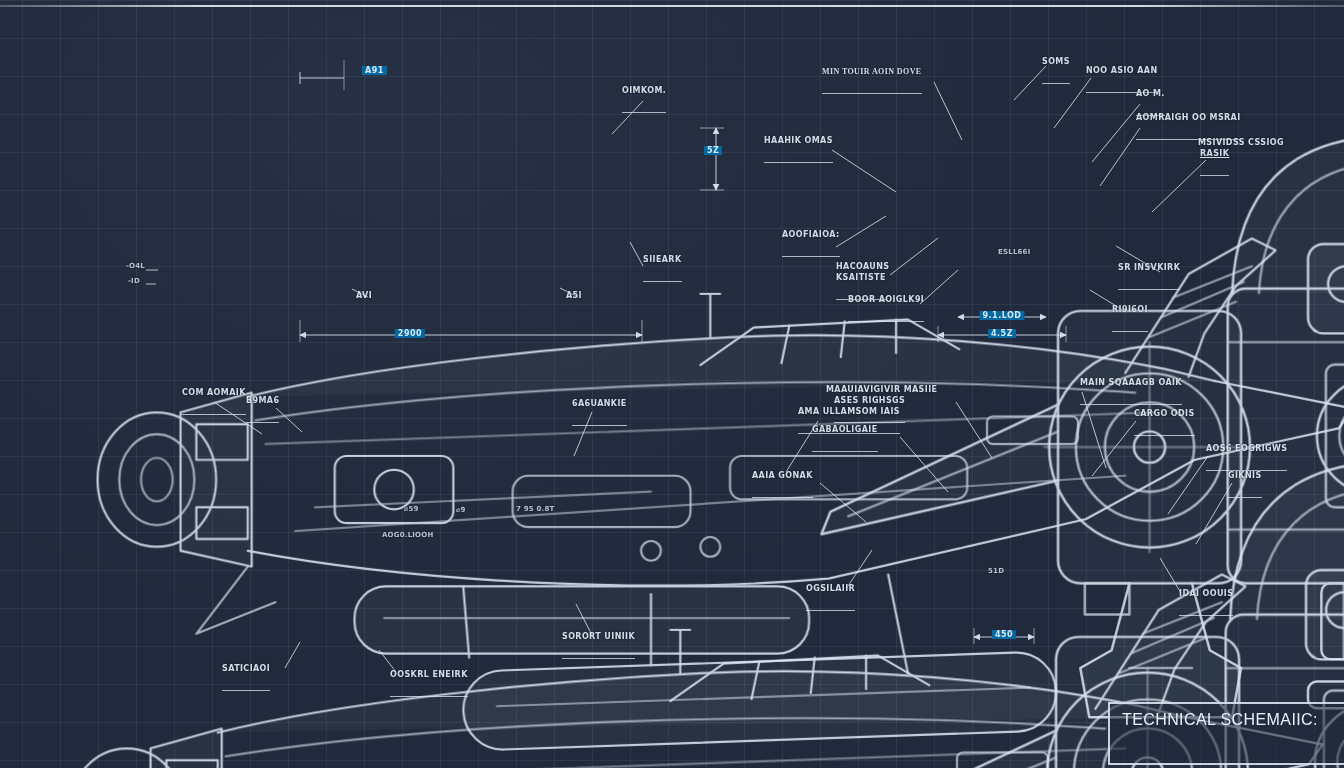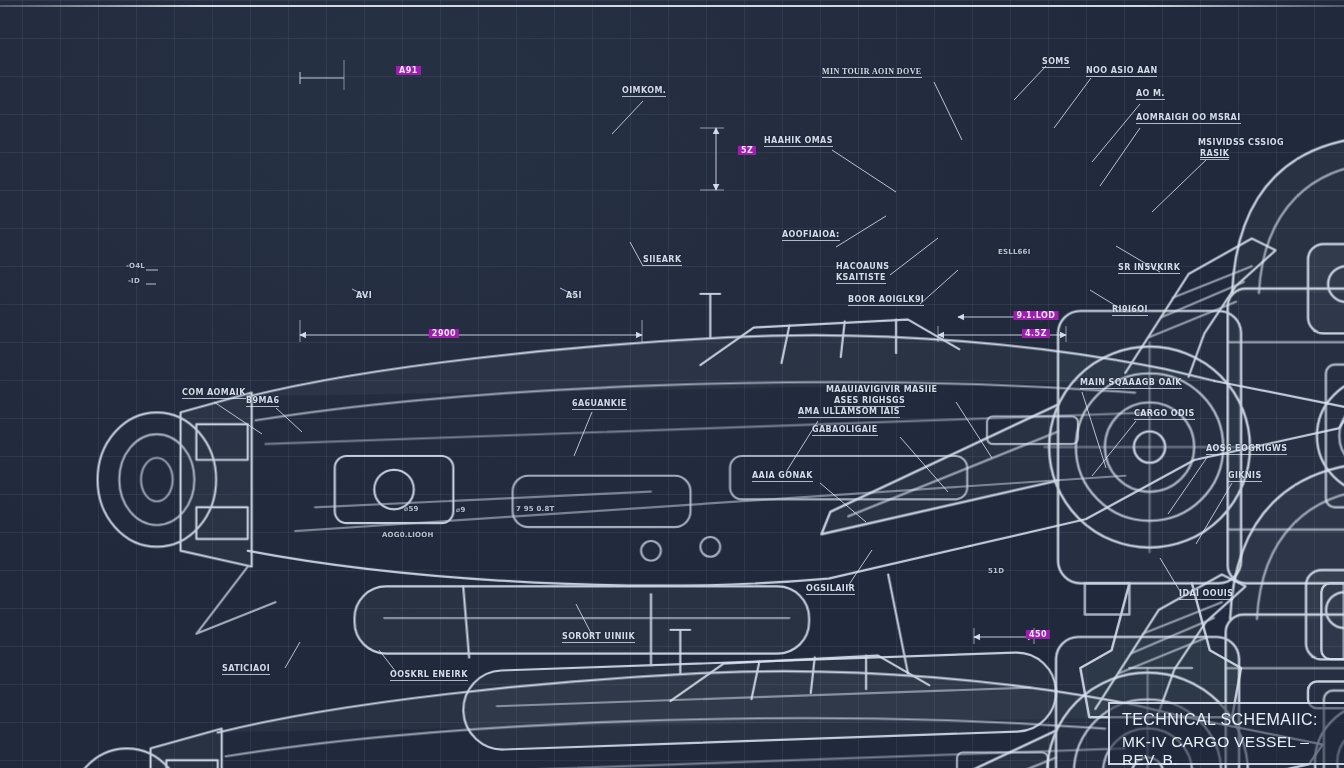--- a/index.html
+++ b/index.html
@@ -18,26 +18,26 @@
     position:absolute;top:5px;left:0;width:100%;height:2px;
     background:linear-gradient(90deg, rgba(240,246,252,0.25), rgba(240,246,252,0.85) 15%, rgba(240,246,252,0.85) 85%, rgba(240,246,252,0.25));
   }
   svg.draw{position:absolute;left:0;top:0;}
   .lbl{
     position:absolute;
     font-size:8px;font-weight:bold;letter-spacing:0.4px;line-height:9px;
     color:rgba(228,236,247,0.92);white-space:nowrap;
     text-shadow:0 0 2px rgba(10,16,28,0.8);
   }
-  .lbl-u{border-bottom:1px solid rgba(223,232,246,0.75);padding-bottom:1px;}
+  .lbl-u{border-bottom:1px solid rgba(223,232,246,0.75);padding-bottom:17px;}
   .tiny{font-size:7px;letter-spacing:0.2px;color:rgba(222,231,244,0.8);}
   .dim-lbl{
     position:absolute;transform:translateX(-50%);
     font-size:8px;font-weight:bold;letter-spacing:0.5px;
-    color:rgba(230,238,248,0.95);background:#a21caf;padding:0 3px;white-space:nowrap;margin-left:34px;
+    color:rgba(230,238,248,0.95);background:#0369a1;padding:0 3px;white-space:nowrap;
   }
   .title-block{
     position:absolute;left:1108px;top:702px;width:218px;height:46px;
     border:2px solid rgba(226,235,247,0.88);
     background:rgba(30,39,56,0.55);
     padding:7px 10px 6px 12px;
     color:#e9eff8;
     font-family:"Liberation Sans", sans-serif;
   }
   .title-block .t1{font-size:16px;letter-spacing:0.4px;margin-bottom:4px;}
@@ -292,14 +292,13 @@
   <div class="lbl lbl-u" style="left:1206px;top:444px;">AOS6 EOGRIGWS</div>
   <div class="lbl lbl-u" style="left:1228px;top:471px;">GIKNIS</div>
   <div class="lbl lbl-u" style="left:806px;top:584px;">OGSILAIIR</div>
   <div class="lbl lbl-u" style="left:1179px;top:589px;">IDAI OOUIS</div>
   <div class="dim-lbl" style="left:1004px;top:630px;">450</div>
   <div class="lbl tiny" style="left:988px;top:567px;">51D</div>
 </div>
 
 <div class="title-block">
   <div class="t1">TECHNICAL SCHEMAIIC:</div>
-  <div class="t2">MK-IV CARGO VESSEL – REV. B.</div>
 </div>
 
 </body></html>

